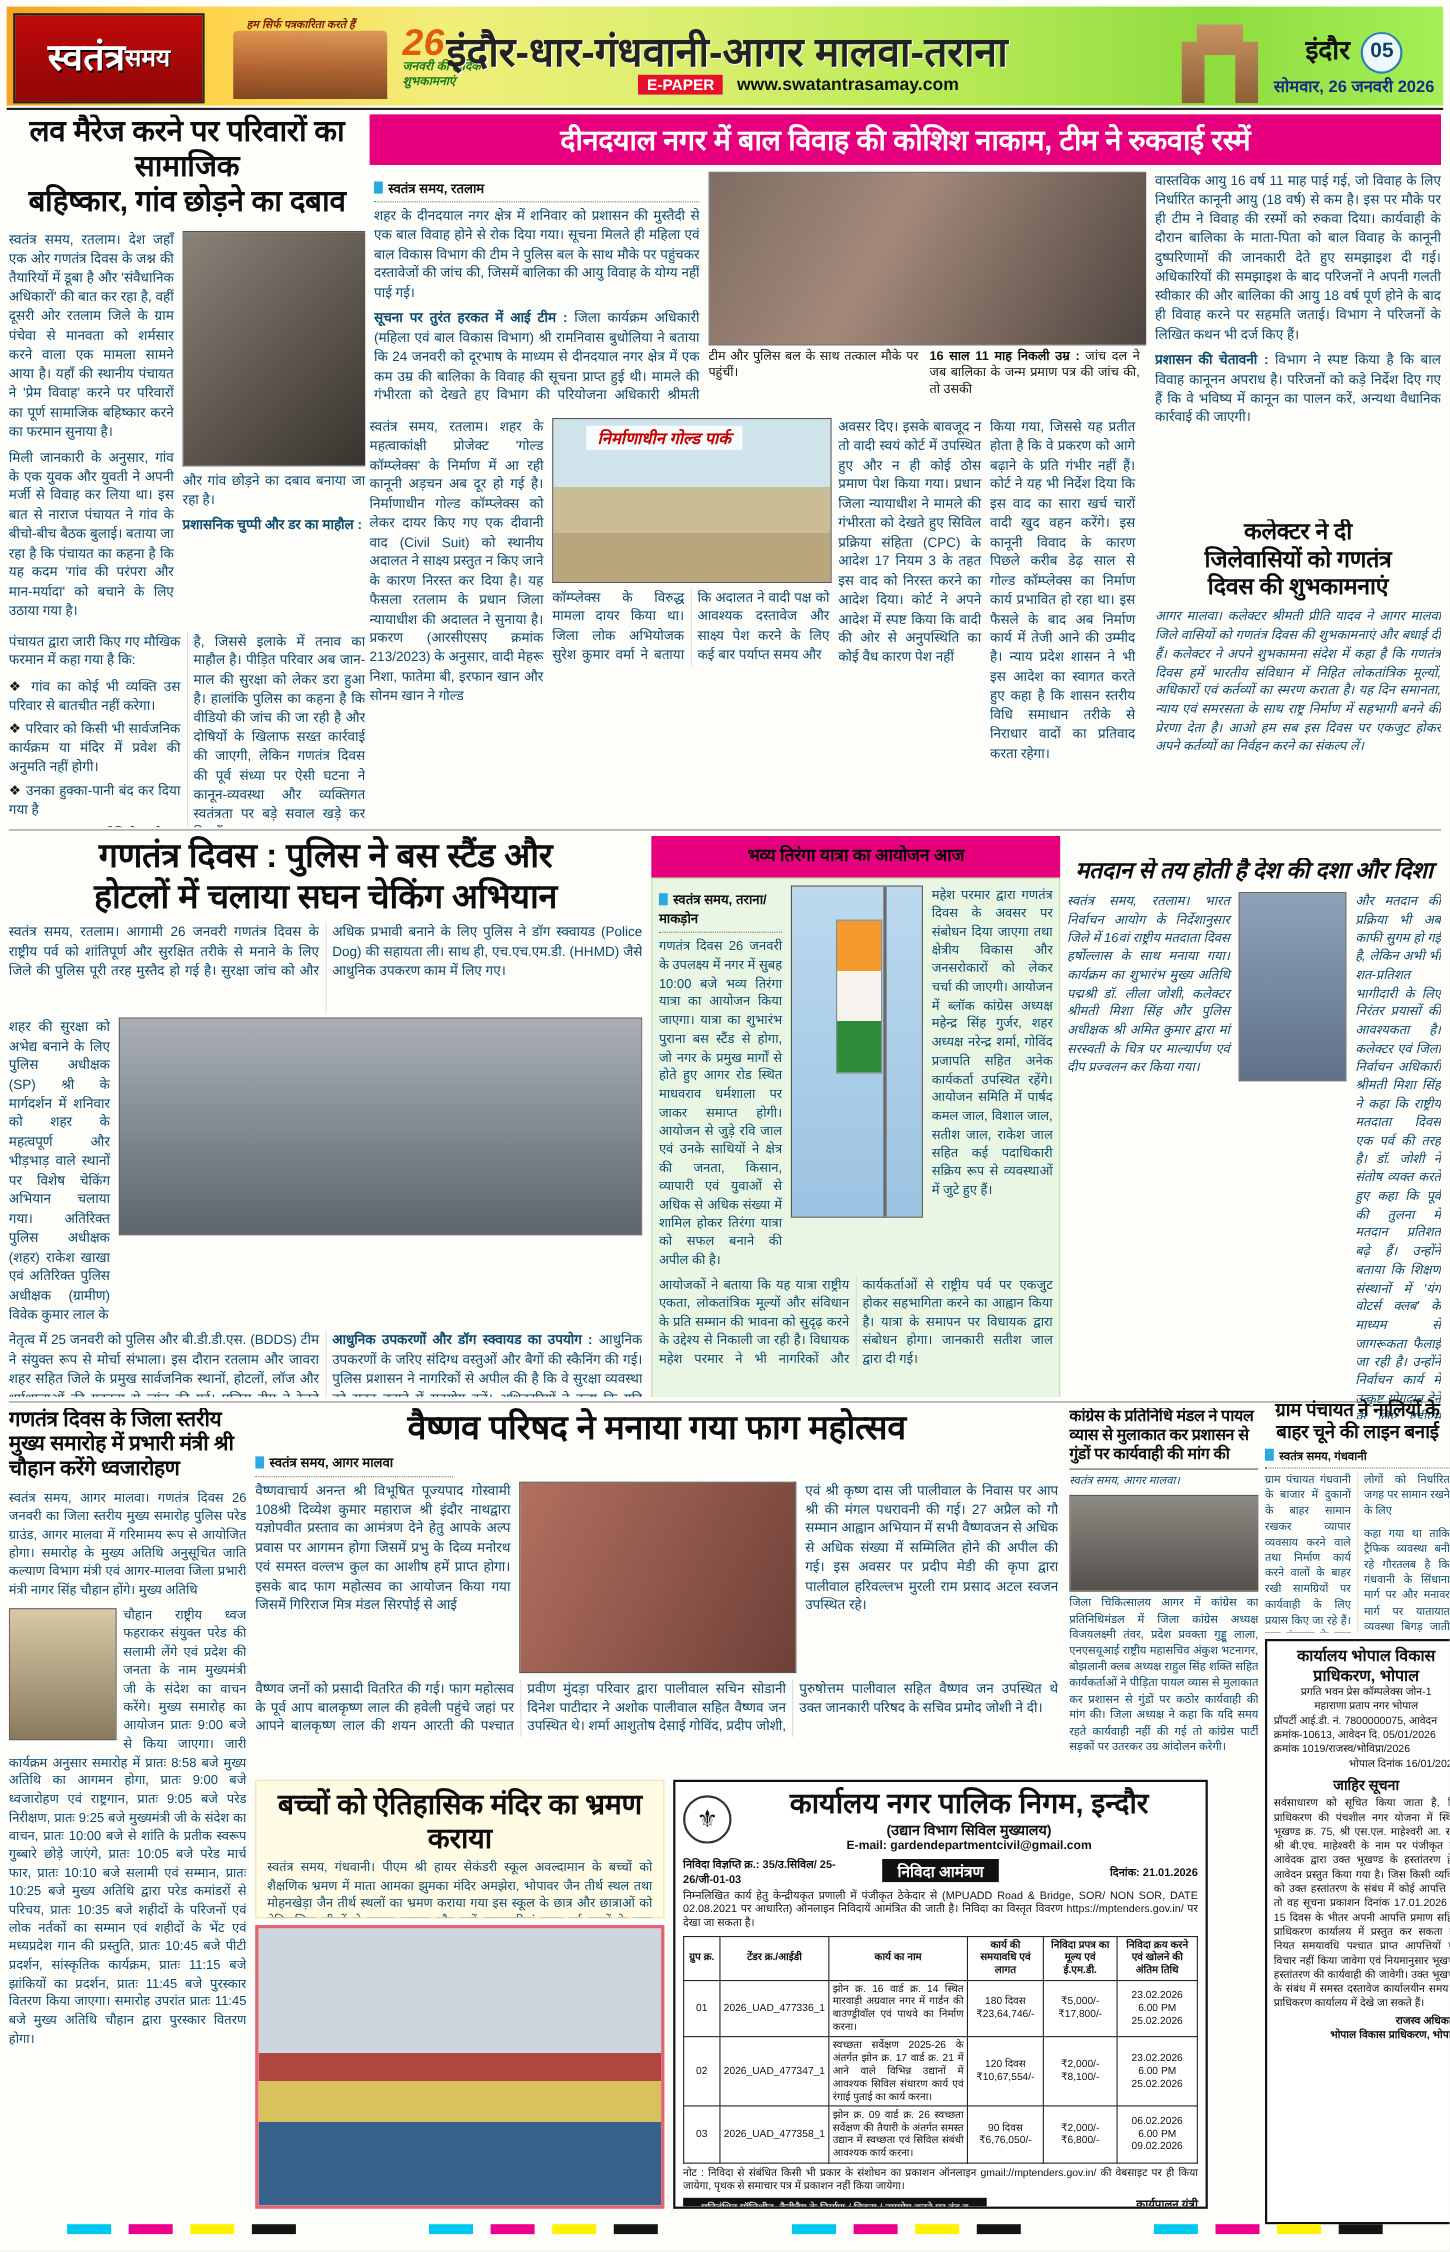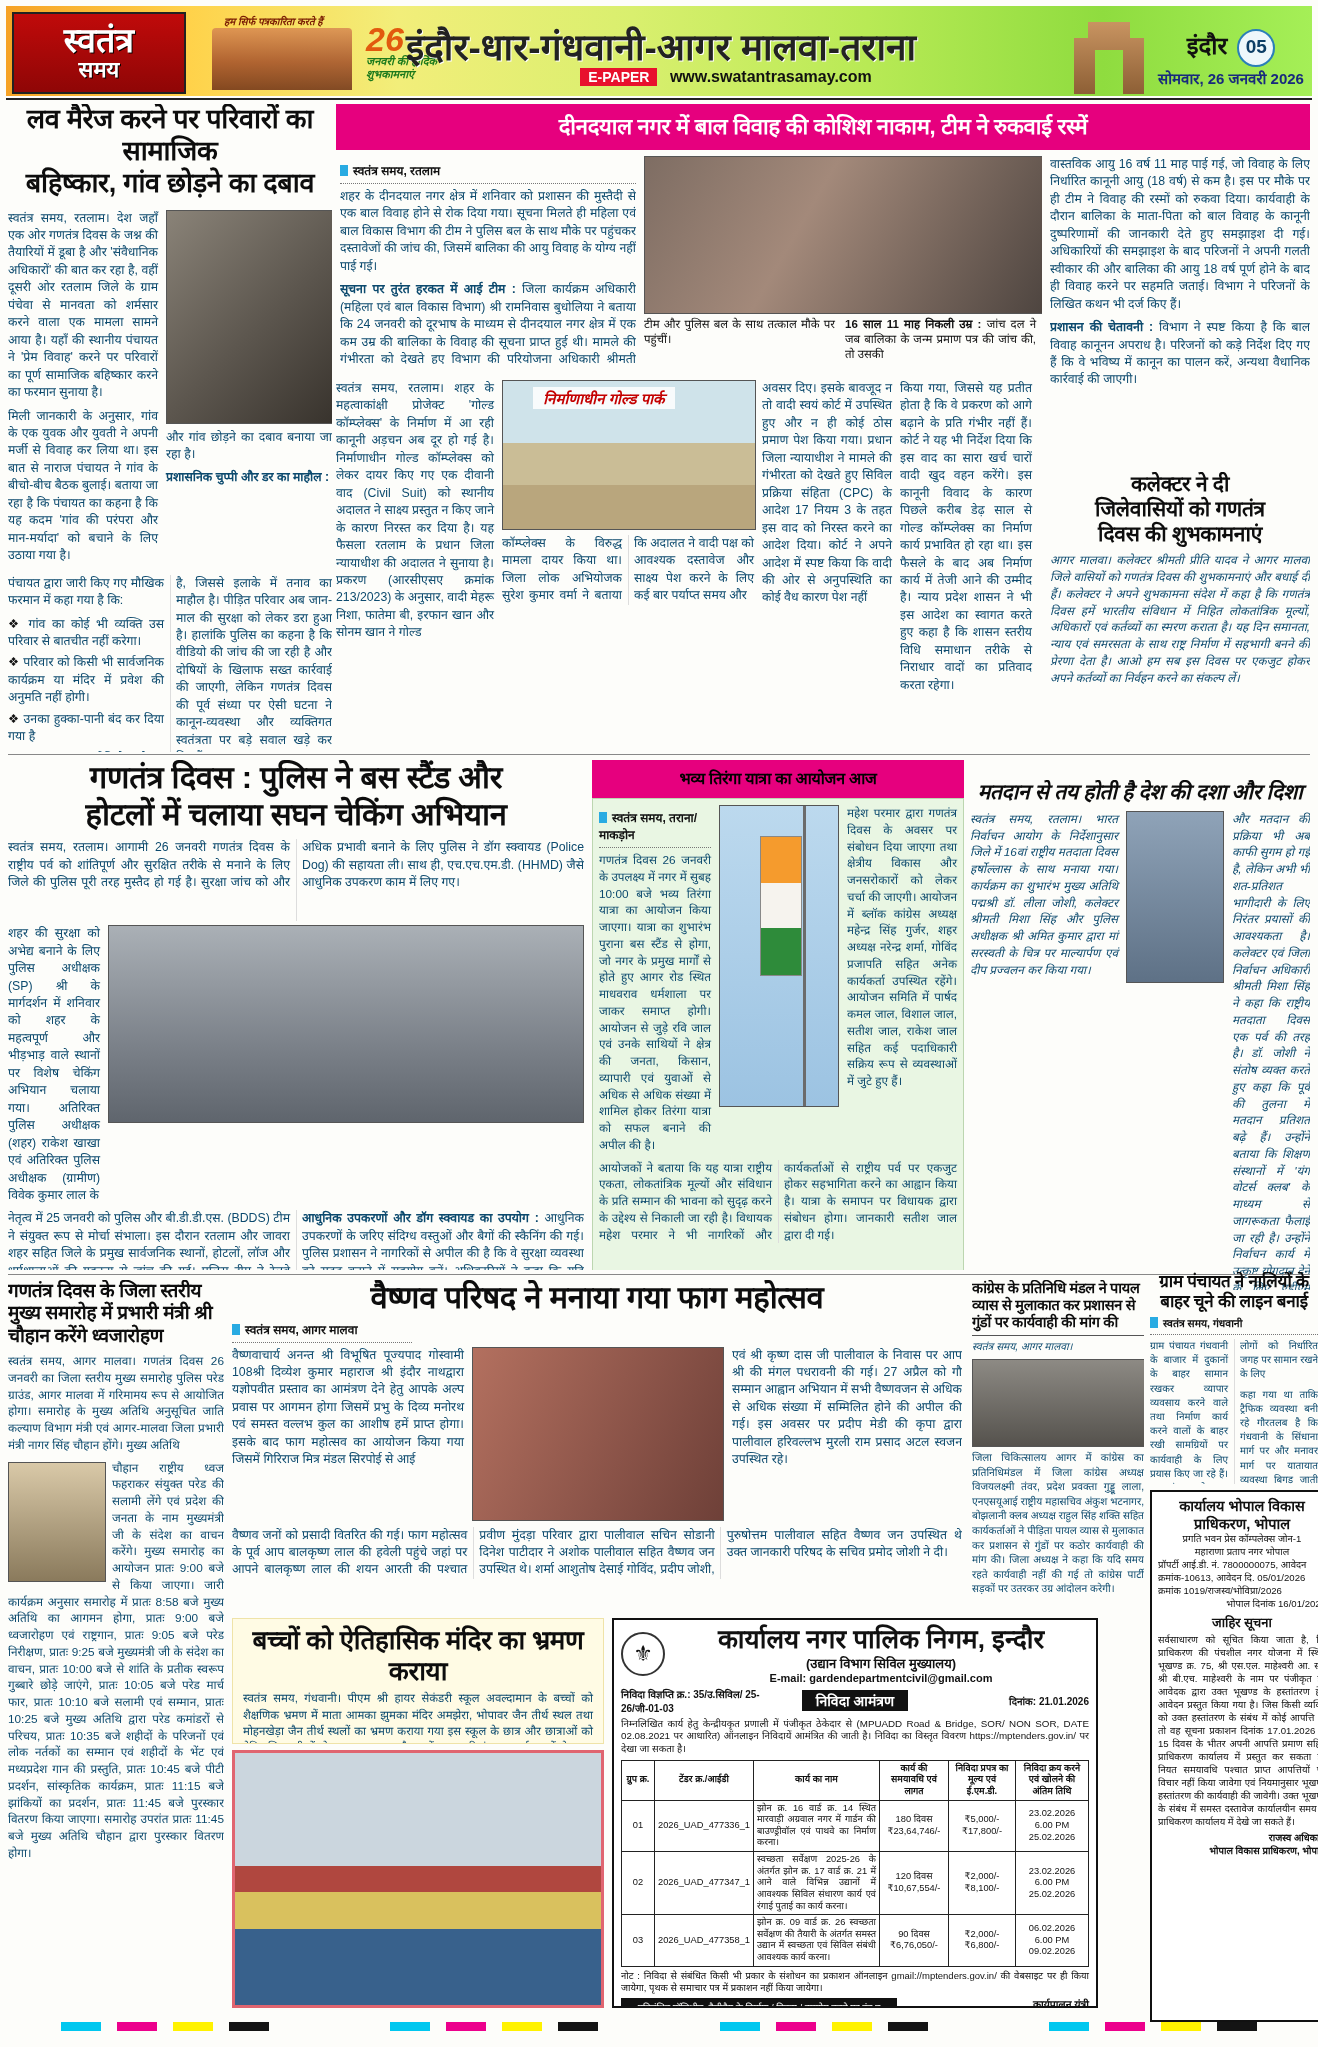--- a/index.html
+++ b/index.html
@@ -3,21 +3,21 @@
 <meta charset="utf-8">
 <style>
   html,body{margin:0;padding:0;background:#e8e6e0;}
   .page{position:relative;width:1318px;height:2047px;background:#fdfdfa;overflow:hidden;
         font-family:"Liberation Sans","DejaVu Sans",sans-serif;color:#111;}
   
   .masthead{position:absolute;left:6px;top:6px;width:1306px;height:90px;
     background:linear-gradient(90deg,#f6a225 0%,#ffd24a 14%,#f2ee7a 30%,#d9ef6e 48%,#b8ea55 66%,#8fdc3f 84%,#a5ef57 100%);
     overflow:hidden;}
   .logo{position:absolute;left:6px;top:6px;width:170px;height:78px;background:linear-gradient(#c00a0a,#8f0606);
-    display:flex;flex-direction:column;align-items:center;justify-content:center;border:2px solid #222;}
+    display:flex;align-items:center;justify-content:center;border:2px solid #222;}
   .logo .l1{font-size:34px;font-weight:bold;color:#fff;text-shadow:1px 1px 0 #000;line-height:1;}
   .logo .l2{font-size:22px;font-weight:bold;color:#fff;text-shadow:1px 1px 0 #000;line-height:1.2;}
   .slogan{position:absolute;left:218px;top:8px;width:170px;font-size:10px;font-style:italic;color:#7a1d04;font-weight:bold;}
   .redfort{position:absolute;left:206px;top:22px;width:140px;height:62px;
     background:linear-gradient(#d98a52,#a34f2a 55%,#6e2f17);border-radius:4px 4px 0 0;opacity:.85;}
   .greet{position:absolute;left:360px;top:18px;width:110px;font-size:11px;color:#1c7a1c;font-weight:bold;font-style:italic;line-height:1.2;}
   .greet .big{font-size:34px;color:#e25a0e;line-height:.9;display:block;}
   .m-title{position:absolute;left:400px;top:14px;width:640px;text-align:left;font-size:37px;font-weight:bold;color:#222;
     text-shadow:1px 1px 0 #fff;}
   .m-sub{position:absolute;left:400px;top:62px;width:640px;text-align:center;font-size:16px;font-weight:bold;color:#111;}
@@ -139,21 +139,21 @@
     <div class="body cols2" style="margin-top:4px;">
       <p>पंचायत द्वारा जारी किए गए मौखिक फरमान में कहा गया है कि:</p>
       <span class="bull">गांव का कोई भी व्यक्ति उस परिवार से बातचीत नहीं करेगा।</span>
       <span class="bull">परिवार को किसी भी सार्वजनिक कार्यक्रम या मंदिर में प्रवेश की अनुमति नहीं होगी।</span>
       <span class="bull">उनका हुक्का-पानी बंद कर दिया गया है</span>
       <p>इस घटना का वीडियो सोशल मीडिया पर तेजी से वायरल हो रहा है, जिससे इलाके में तनाव का माहौल है। पीड़ित परिवार अब जान-माल की सुरक्षा को लेकर डरा हुआ है। हालांकि पुलिस का कहना है कि वीडियो की जांच की जा रही है और दोषियों के खिलाफ सख्त कार्रवाई की जाएगी, लेकिन गणतंत्र दिवस की पूर्व संध्या पर ऐसी घटना ने कानून-व्यवस्था और व्यक्तिगत स्वतंत्रता पर बड़े सवाल खड़े कर दिए हैं।</p>
     </div>
   </div>
 
   <div class="art magbar" style="left:336px;top:104px;width:974px;height:46px;">
-    <span class="hl" style="font-size:22px;color:#fff;">दीनदयाल नगर में बाल विवाह की कोशिश नाकाम, टीम ने रुकवाई रस्में</span>
+    <span class="hl" style="font-size:26px;color:#fff;">दीनदयाल नगर में बाल विवाह की कोशिश नाकाम, टीम ने रुकवाई रस्में</span>
   </div>
   <div class="art" style="left:340px;top:158px;width:296px;height:206px;">
     <div class="byline dotted">स्वतंत्र समय, रतलाम</div>
     <div class="body">
       <p>शहर के दीनदयाल नगर क्षेत्र में शनिवार को प्रशासन की मुस्तैदी से एक बाल विवाह होने से रोक दिया गया। सूचना मिलते ही महिला एवं बाल विकास विभाग की टीम ने पुलिस बल के साथ मौके पर पहुंचकर दस्तावेजों की जांच की, जिसमें बालिका की आयु विवाह के योग्य नहीं पाई गई।</p>
       <p><b>सूचना पर तुरंत हरकत में आई टीम :</b> <span>जिला कार्यक्रम अधिकारी (महिला एवं बाल विकास विभाग) श्री रामनिवास बुधोलिया ने बताया कि 24 जनवरी को दूरभाष के माध्यम से दीनदयाल नगर क्षेत्र में एक कम उम्र की बालिका के विवाह की सूचना प्राप्त हुई थी। मामले की गंभीरता को देखते हुए विभाग की परियोजना अधिकारी श्रीमती अर्चना माहौर अपनी</span></p>
     </div>
   </div>
   <div class="art" style="left:644px;top:156px;width:398px;height:210px;">
     <div class="photo ph-a2" style="width:100%;height:156px;"></div>

